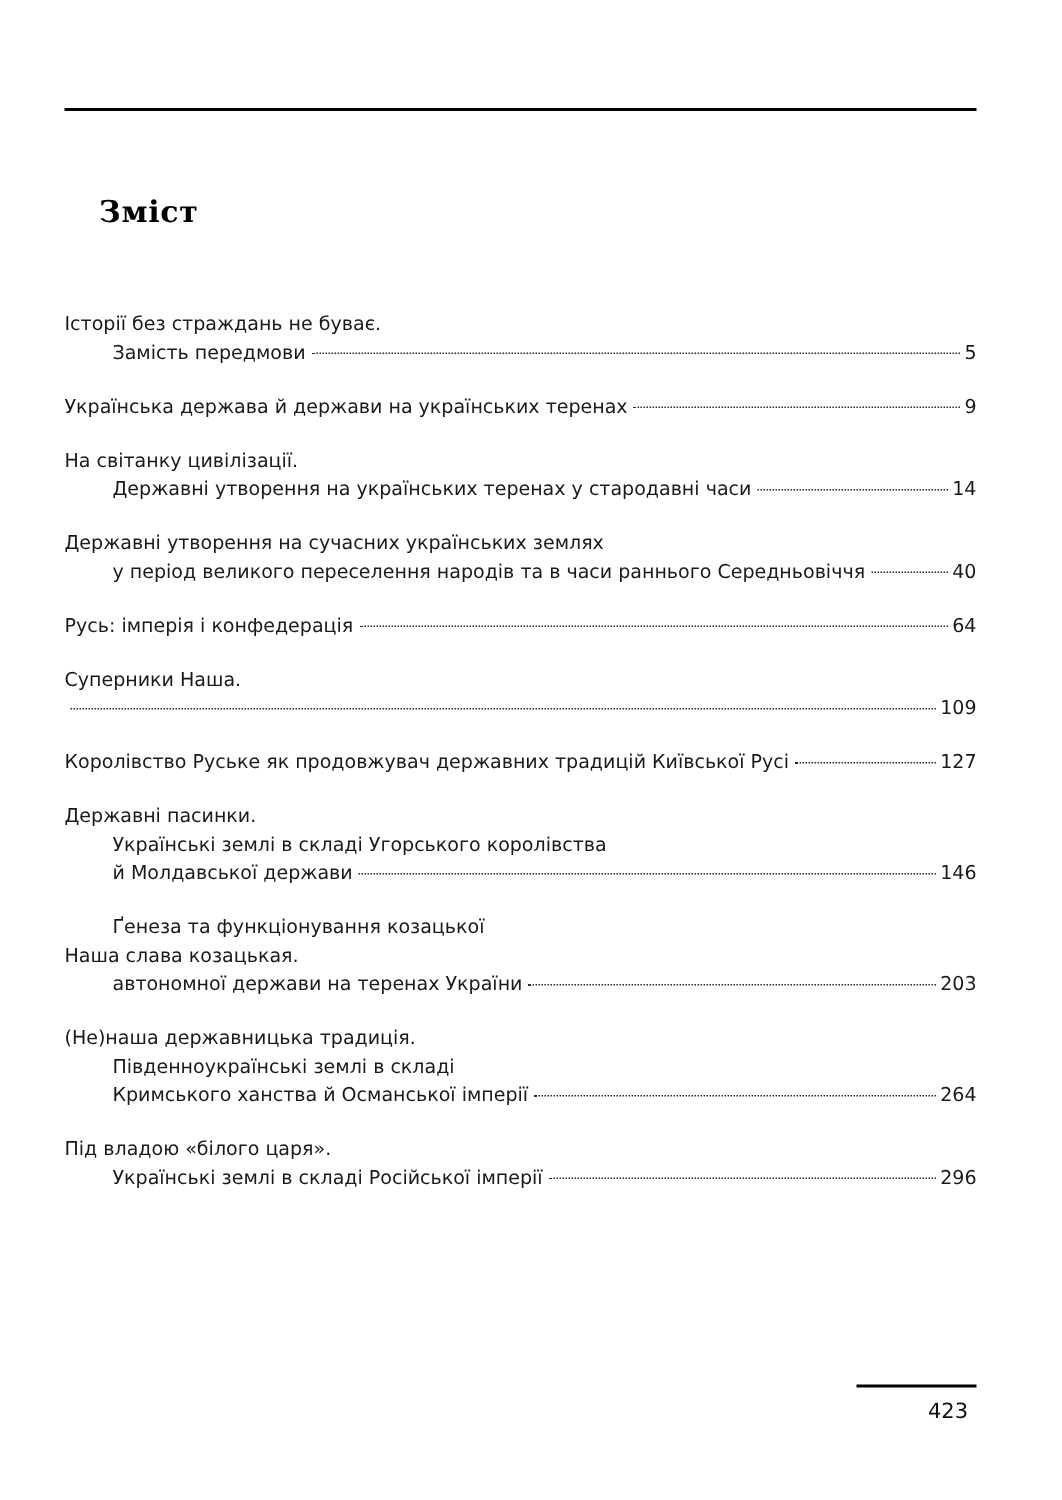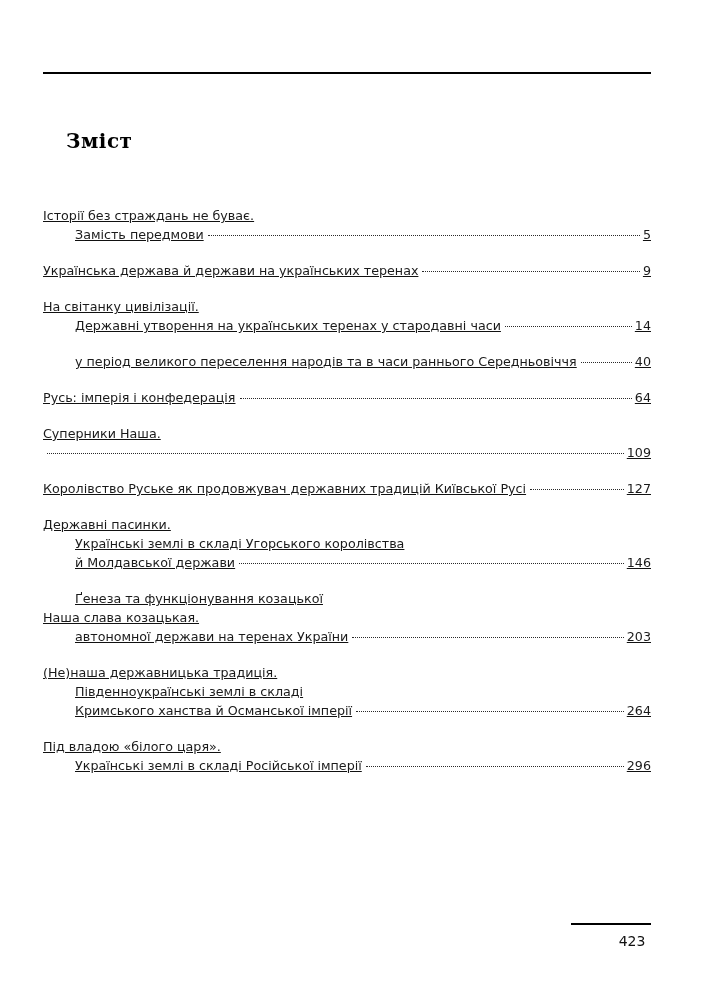--- a/index.html
+++ b/index.html
@@ -41,21 +41,20 @@
     color: #000000;
   }
   .toc {
     position: absolute;
     left: 43px;
     top: 206px;
     width: 608px;
   }
   .entry {
     margin-bottom: 17px;
-    text-decoration: underline;
   }
   .line {
     display: flex;
     align-items: baseline;
     font-size: 12.7px;
     line-height: 19px;
     color: #1a1a1a;
     white-space: nowrap;
   }
   .line.indent .txt {
@@ -130,20 +129,24 @@
           <span class="txt">На світанку цивілізації.</span>
           <span class="pg"></span>
         </div>
         <div class="line indent">
           <span class="txt">Державні утворення на українських теренах у стародавні часи</span>
           <span class="leader"></span>
           <span class="pg">14</span>
         </div>
       </div>
       <div class="entry">
+        <div class="line no-leader">
+          <span class="txt">Державні утворення на сучасних українських землях</span>
+          <span class="pg"></span>
+        </div>
         <div class="line indent">
           <span class="txt">у період великого переселення народів та в часи раннього Середньовіччя</span>
           <span class="leader"></span>
           <span class="pg">40</span>
         </div>
       </div>
       <div class="entry">
         <div class="line">
           <span class="txt">Русь: імперія і конфедерація</span>
           <span class="leader"></span>

